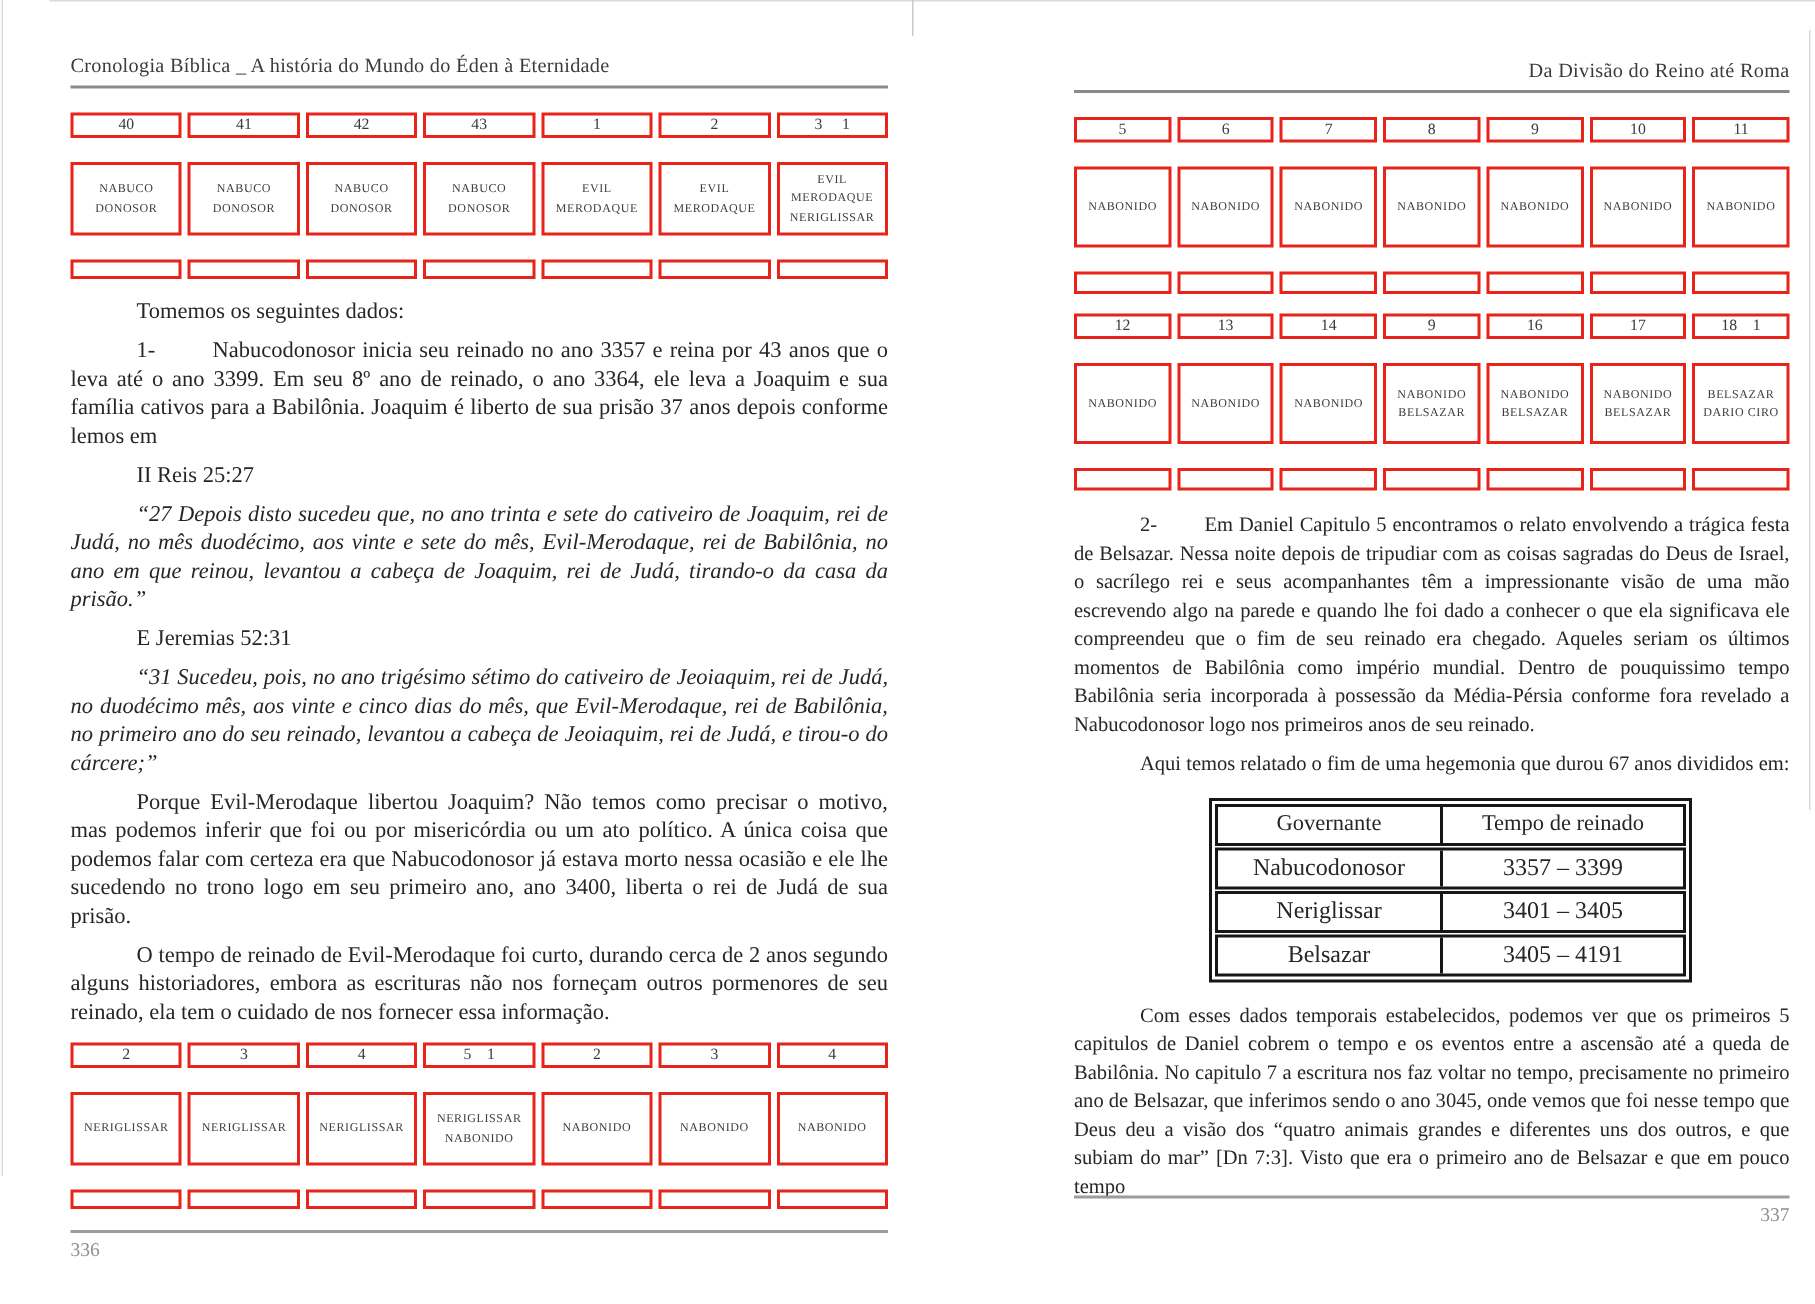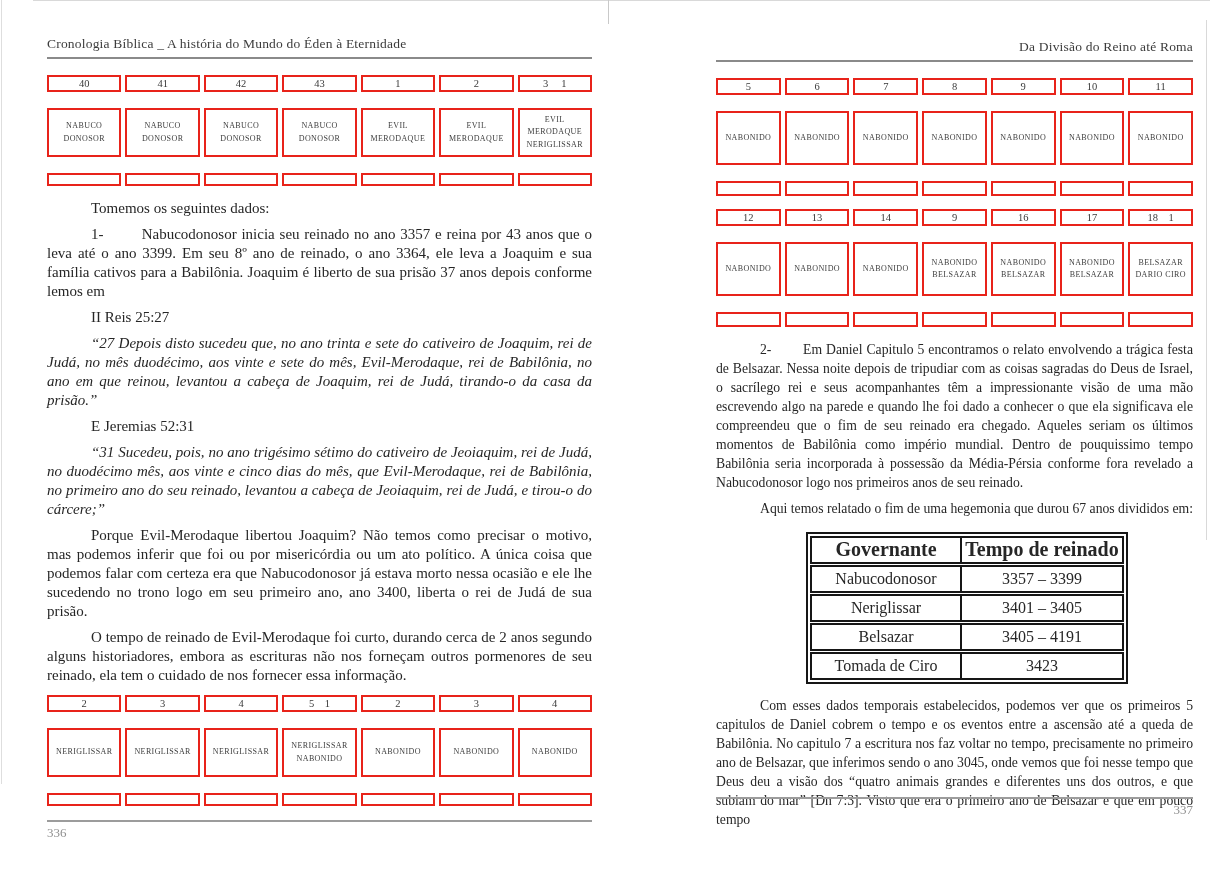--- a/index.html
+++ b/index.html
@@ -44,21 +44,21 @@
   .indent { text-indent:44px; }
   .quote { font-style:italic; }
   .first { margin-top:13px; }
 
   
   .gov { width:316px; margin:14px 0 0 90px; border:2px solid #161616; padding:1px; }
   .grow { display:flex; border:2px solid #161616; margin:1px; }
   .gcell { text-align:center; font-size:16px; padding:2px 0 3px 0; line-height:19px; }
   .gc1 { width:148px; border-right:2px solid #161616; }
   .gc2 { flex:1; }
-  .ghead .gcell { font-weight:bold; font-size:20px; }
+  .ghead .gcell { font-weight:normal; font-size:15px; }
 
   .page-footer {
     position:absolute; top:820px; left:0; right:0;
     border-top:2px solid #9c9c9c; padding-top:3px;
     font-size:13px; color:#8f8f8f;
   }
   #right-page .page-footer { text-align:right; top:797px; }
 </style>
 </head>
 <body>
@@ -253,24 +253,20 @@
       <div class="gcell gc2">3357 – 3399</div>
     </div>
     <div class="grow">
       <div class="gcell gc1">Neriglissar</div>
       <div class="gcell gc2">3401 – 3405</div>
     </div>
     <div class="grow">
       <div class="gcell gc1">Belsazar</div>
       <div class="gcell gc2">3405 – 4191</div>
     </div>
-    <div class="grow">
-      <div class="gcell gc1">Tomada de Ciro</div>
-      <div class="gcell gc2">3423</div>
-    </div>
   </div>
 
   <p class="indent" style="margin-top:12px;">Com esses dados temporais estabelecidos, podemos ver que os primeiros 5 capitulos de Daniel cobrem o tempo e os eventos entre a ascensão até a queda de Babilônia. No capitulo 7 a escritura nos faz voltar no tempo, precisamente no primeiro ano de Belsazar, que inferimos sendo o ano 3045, onde vemos que foi nesse tempo que Deus deu a visão dos “quatro animais grandes e diferentes uns dos outros, e que subiam do mar” [Dn 7:3]. Visto que era o primeiro ano de Belsazar e que em pouco tempo</p>
 
   <div class="page-footer">
     <span>337</span>
   </div>
 </div>
 
 </body></html>

